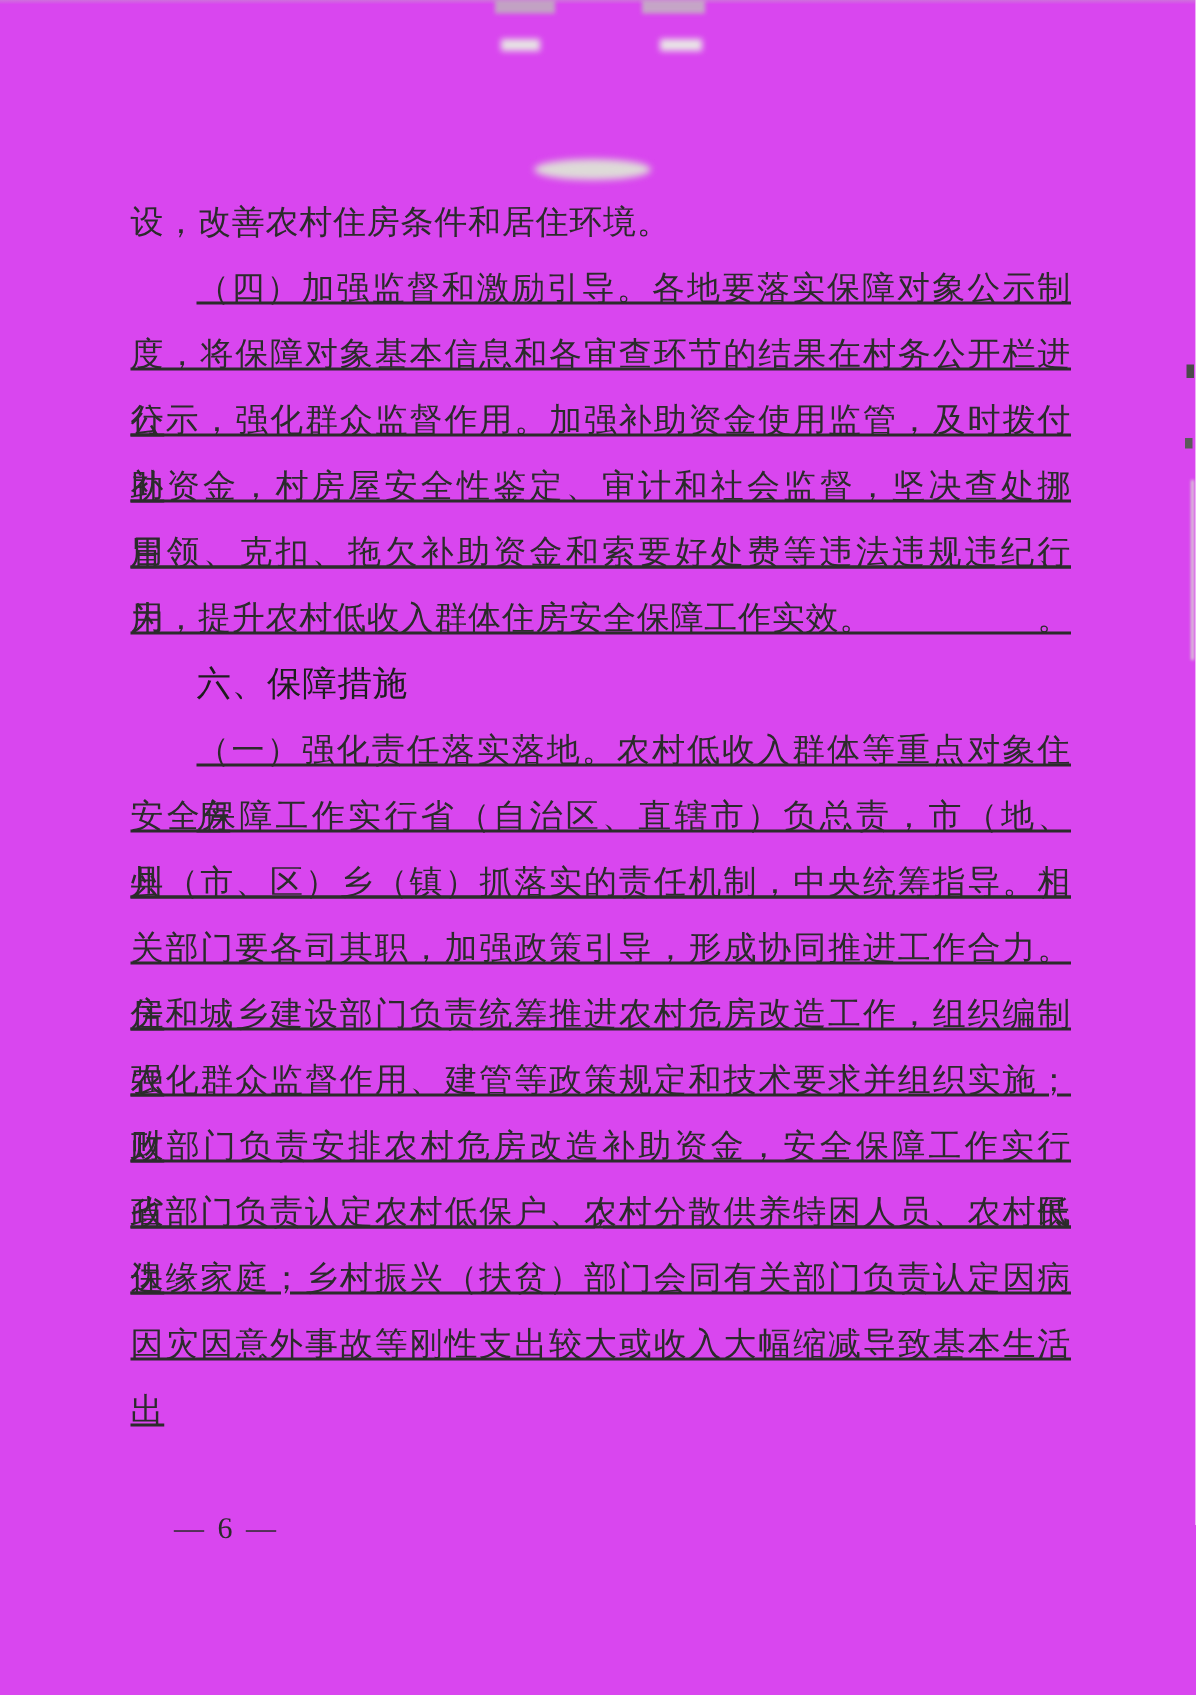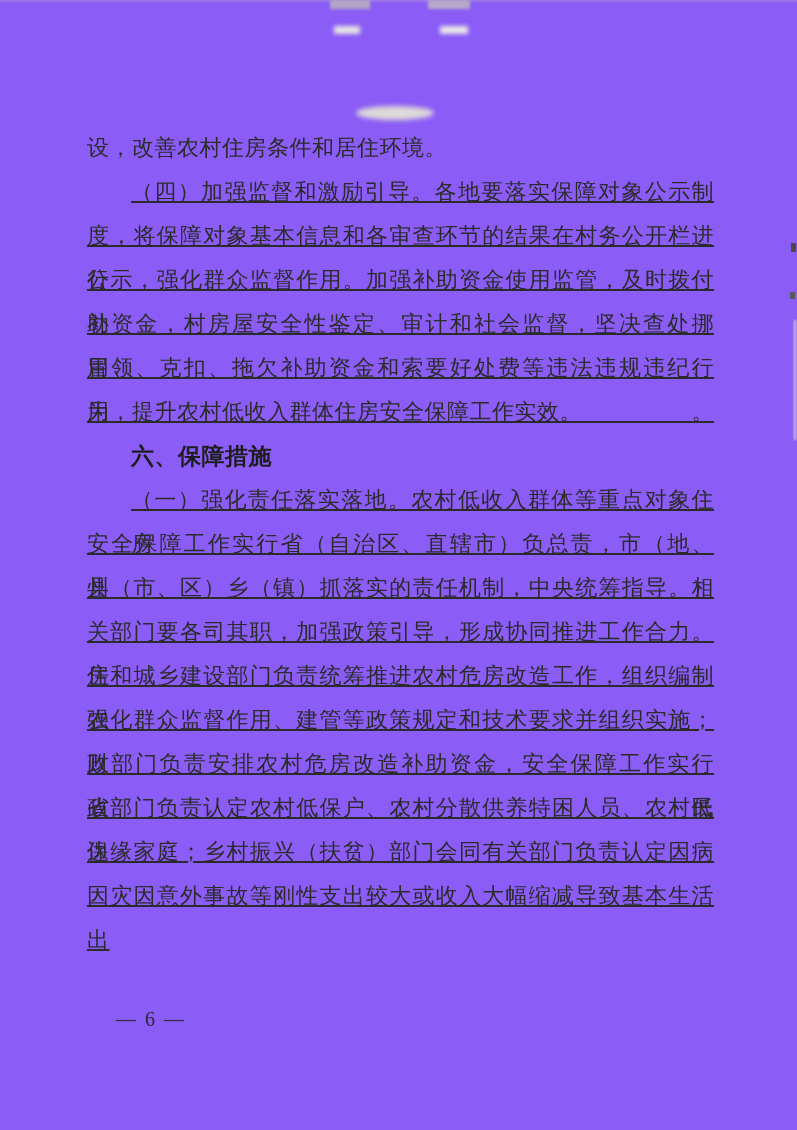--- a/index.html
+++ b/index.html
@@ -4,21 +4,21 @@
 <style>
   html, body {
     margin: 0;
     padding: 0;
     background: #ffffff;
   }
   .page {
     position: relative;
     width: 797px;
     height: 1130px;
-    background: #8b5cf6;
+    background: #d946ef;
     overflow: hidden;
     font-family: "Liberation Serif", "DejaVu Serif", serif;
     color: #262626;
   }
   
   .page::before {
     content: "";
     position: absolute;
     top: 0; left: 0; right: 0;
     height: 3px;
@@ -45,21 +45,21 @@
     text-align: justify;
     text-align-last: justify;
     text-justify: inter-character;
     text-decoration: underline;
   }
   .line.indent {
     padding-left: 44px;
   }
   .line.heading {
     font-family: "DejaVu Sans", "Liberation Sans", sans-serif;
-    font-weight: 700;
+    font-weight: 400;
     font-size: 23px;
     color: #1d1d1d;
   }
 
   .page-number {
     position: absolute;
     top: 1005px;
     left: 116px;
     font-size: 20px;
     line-height: 28px;

